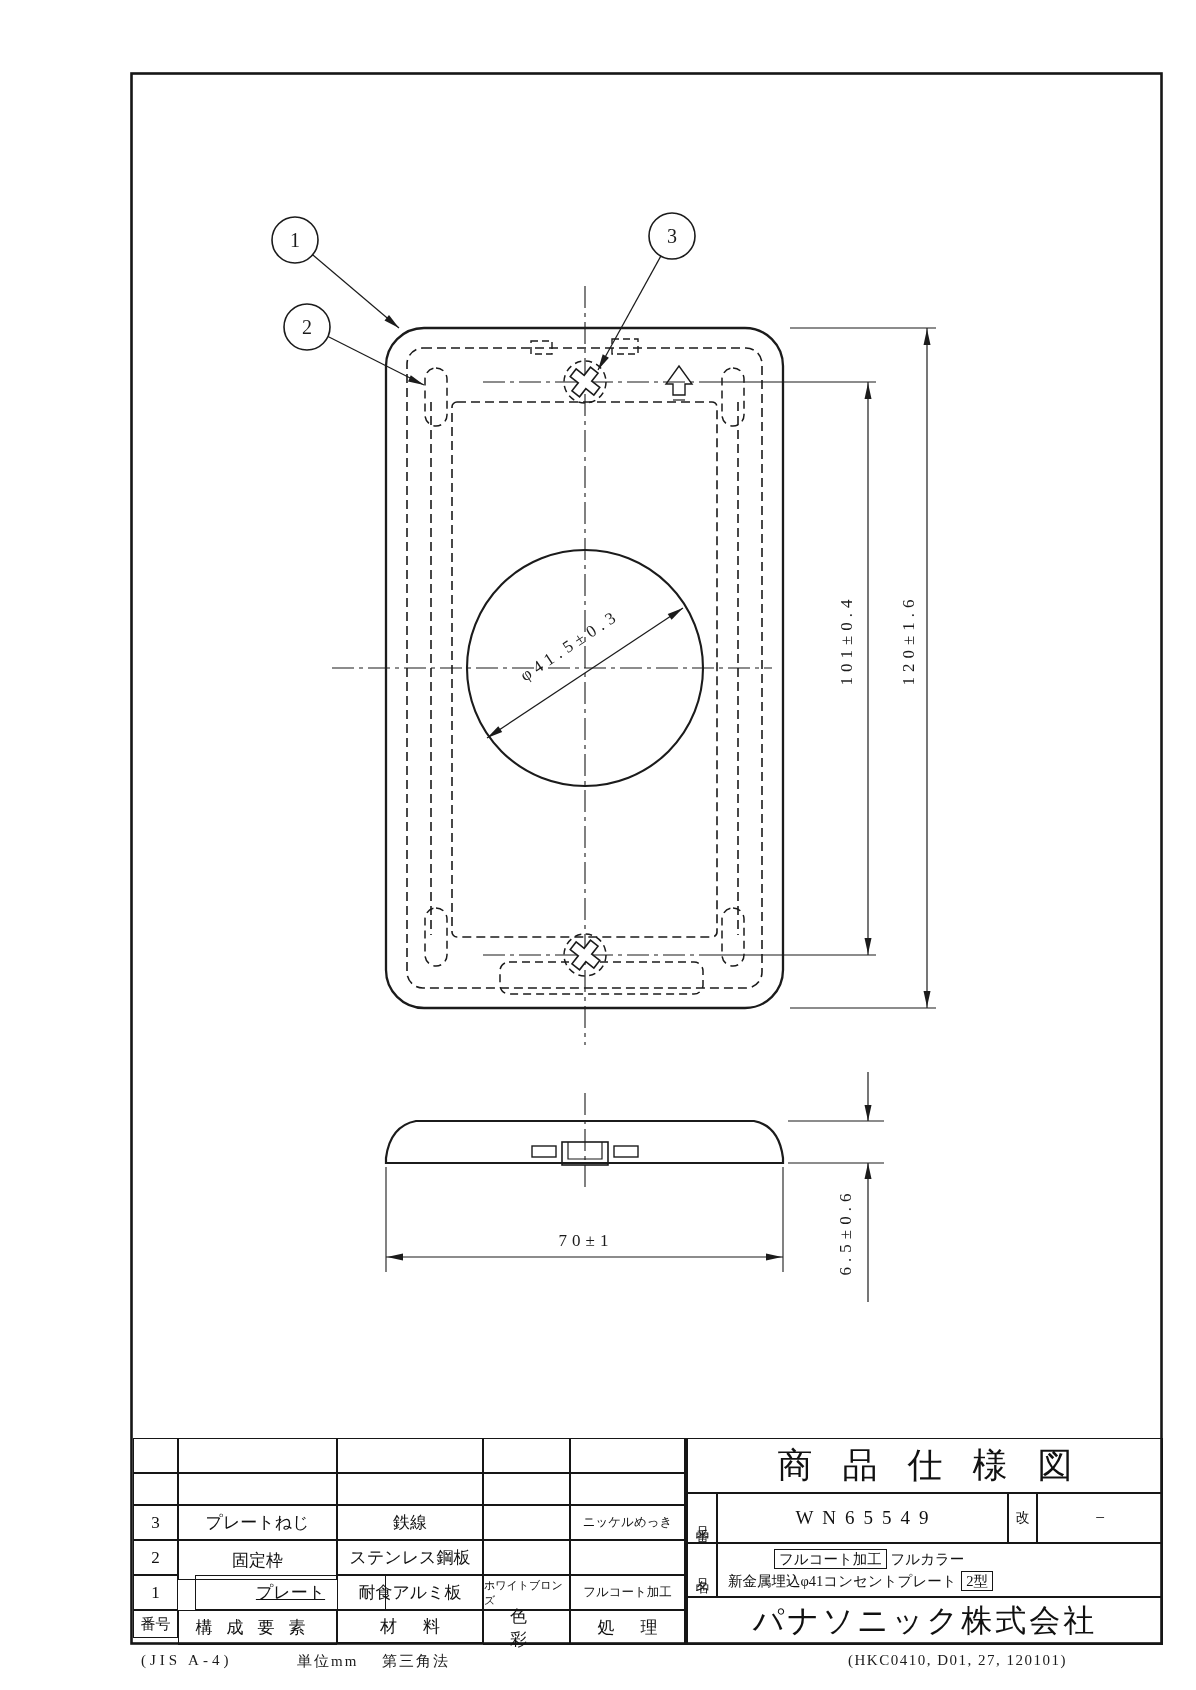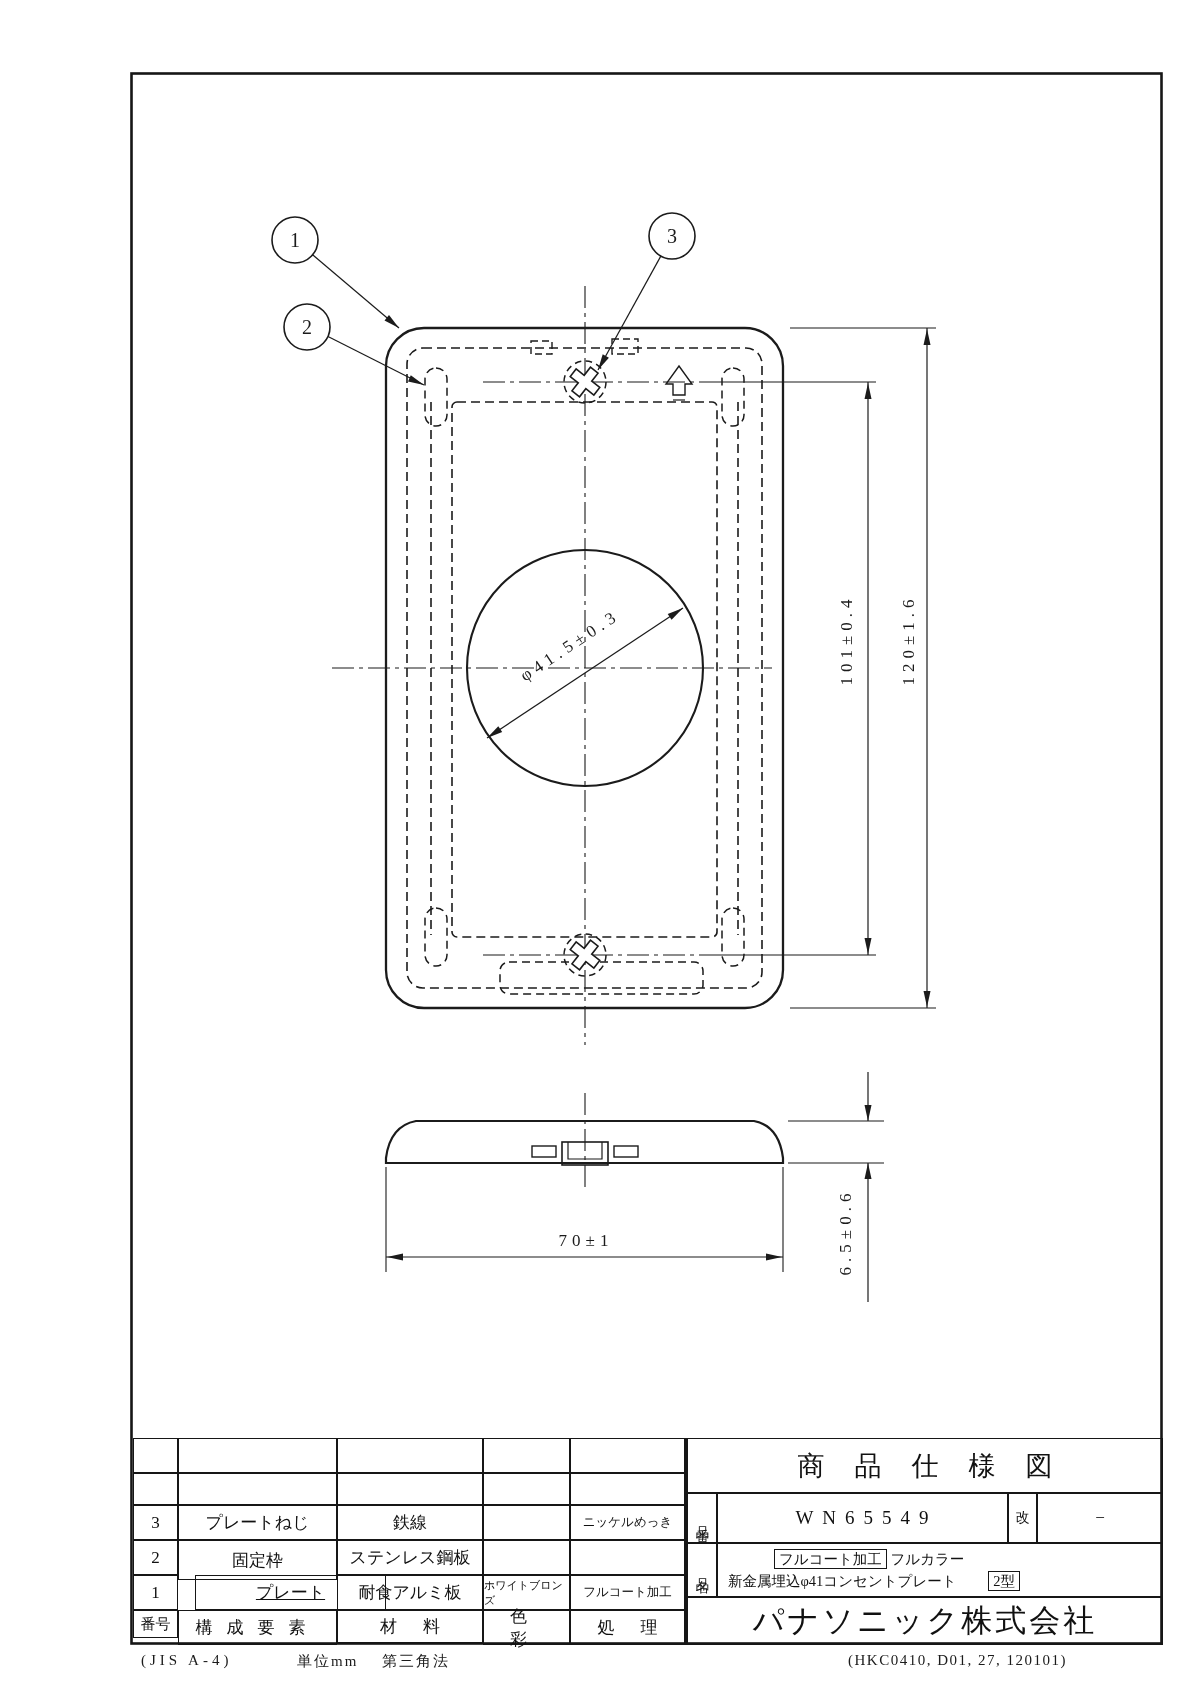--- a/index.html
+++ b/index.html
@@ -8,21 +8,21 @@
   svg{position:absolute;left:0;top:0;}
   .cell{position:absolute;box-sizing:border-box;border:1.6px solid #161616;
         display:flex;align-items:center;justify-content:center;
         font-family:"Liberation Serif", serif;color:#111;background:transparent;}
   .thickL{border-left-width:3px;}
   .hdr{font-size:17px;letter-spacing:14px;}
   .hdr2{font-size:17px;letter-spacing:26px;padding-left:26px;}
   .txt17{font-size:17px;}
   .txt13{font-size:12.5px;}
   .vlabel{writing-mode:vertical-rl;font-size:13.5px;letter-spacing:3px;}
-  .titlebig{font-size:27px;letter-spacing:30px;padding-left:30px;}
+  .titlebig{font-size:35px;letter-spacing:30px;padding-left:30px;}
   .partno{font-size:19px;letter-spacing:9px;padding-left:9px;}
   .company{font-size:31px;letter-spacing:3px;}
   .badge{display:inline-block;border:1.6px solid #161616;padding:0 4px;line-height:1.25;}
   .nameline{font-size:14.5px;line-height:1.55;white-space:nowrap;}
   .ftxt{position:absolute;font-size:15px;letter-spacing:2px;color:#1b1b1b;
         font-family:"Liberation Serif", serif;white-space:nowrap;}
 </style>
 </head>
 <body>
 
@@ -188,21 +188,21 @@
   <div class="cell" style="left:1037px;top:1493px;width:126px;height:50px;font-size:17px;">−</div>
 
   <div class="cell vlabel thickL" style="left:685px;top:1543px;width:32px;height:54px;">品名</div>
   <div class="cell" style="left:717px;top:1543px;width:446px;height:54px;flex-direction:column;align-items:flex-start;justify-content:center;padding:2px 0;">
     <div class="nameline" style="padding-left:56px;">
       <span class="badge">フルコート加工</span>
       <span style="">フルカラー</span>
     </div>
     <div class="nameline" style="padding-left:10px;">
       <span>新金属埋込φ41コンセントプレート</span>
-      <span class="badge" style="margin-left:28px;">2型</span>
+      <span class="badge" style="margin-left:1px;">2型</span>
     </div>
   </div>
 
   <div class="cell company thickL" style="left:685px;top:1597px;width:478px;height:48px;">パナソニック株式会社</div>
 </div>
 
 <div class="ftxt" style="left:141px;top:1652px;letter-spacing:4px;">(JIS A-4)</div>
 <div class="ftxt" style="left:297px;top:1652px;">単位mm</div>
 <div class="ftxt" style="left:382px;top:1652px;">第三角法</div>
 <div class="ftxt" style="left:848px;top:1652px;letter-spacing:1.5px;">(HKC0410, D01, 27, 120101)</div>

